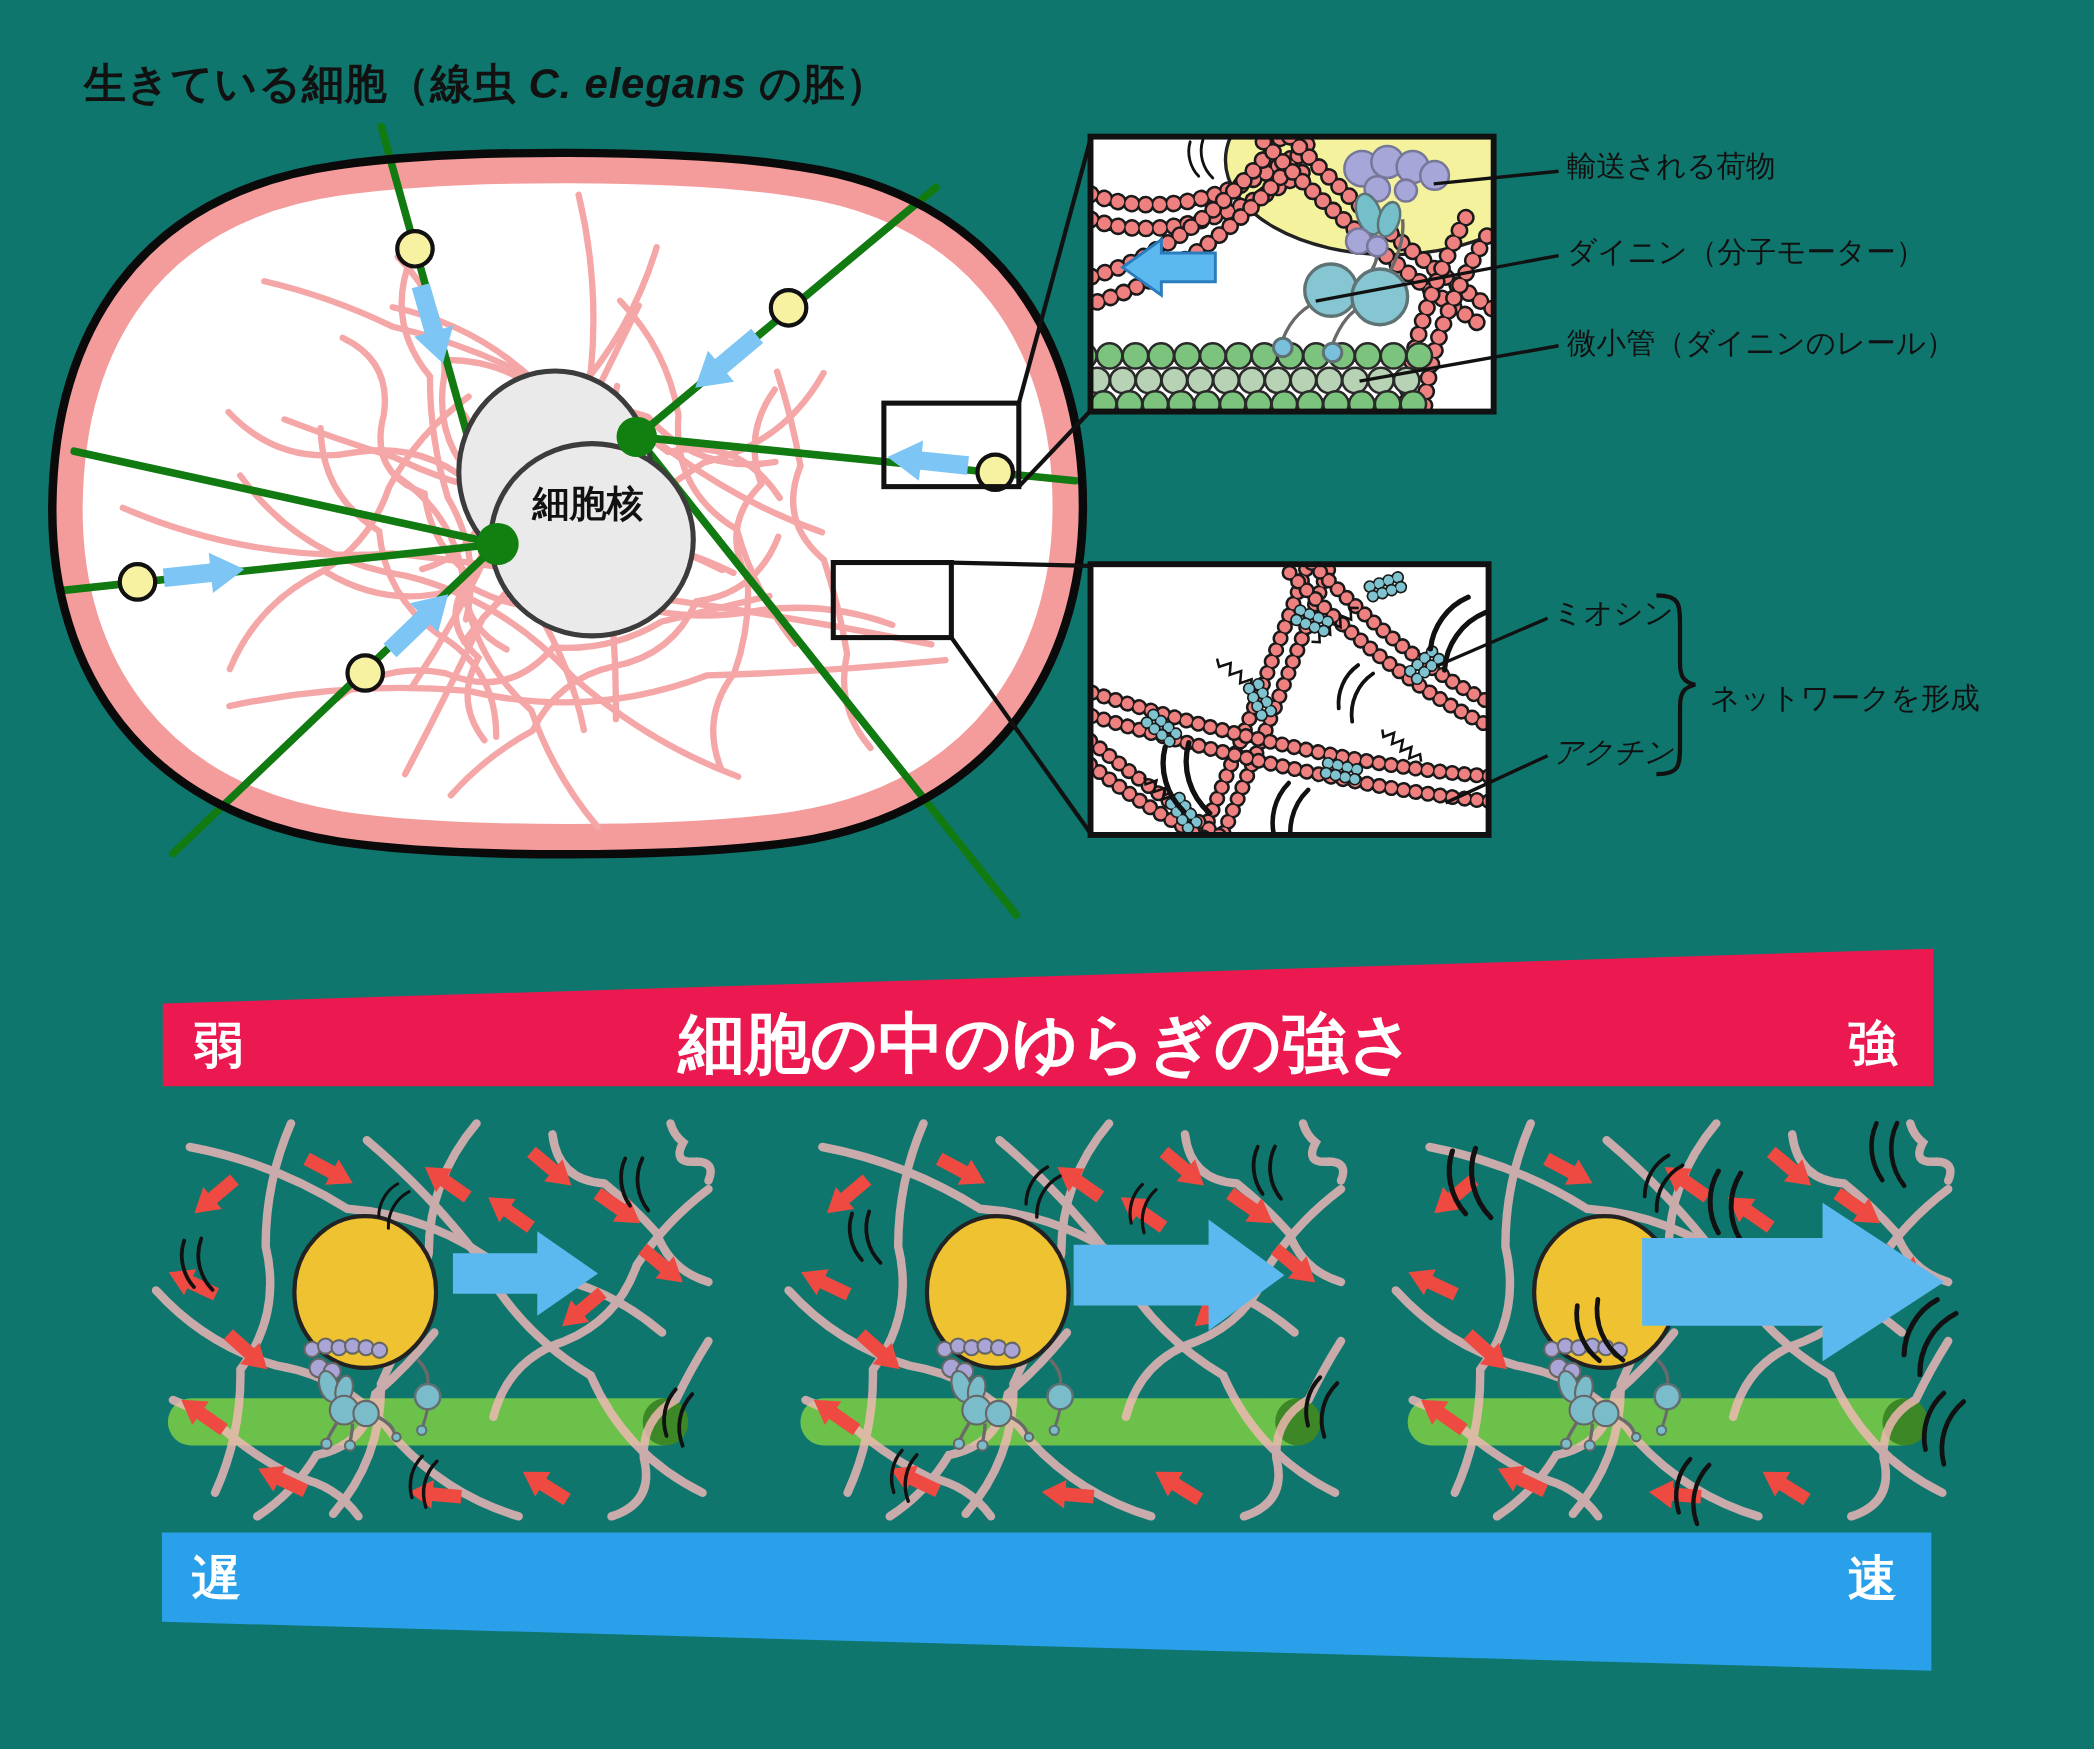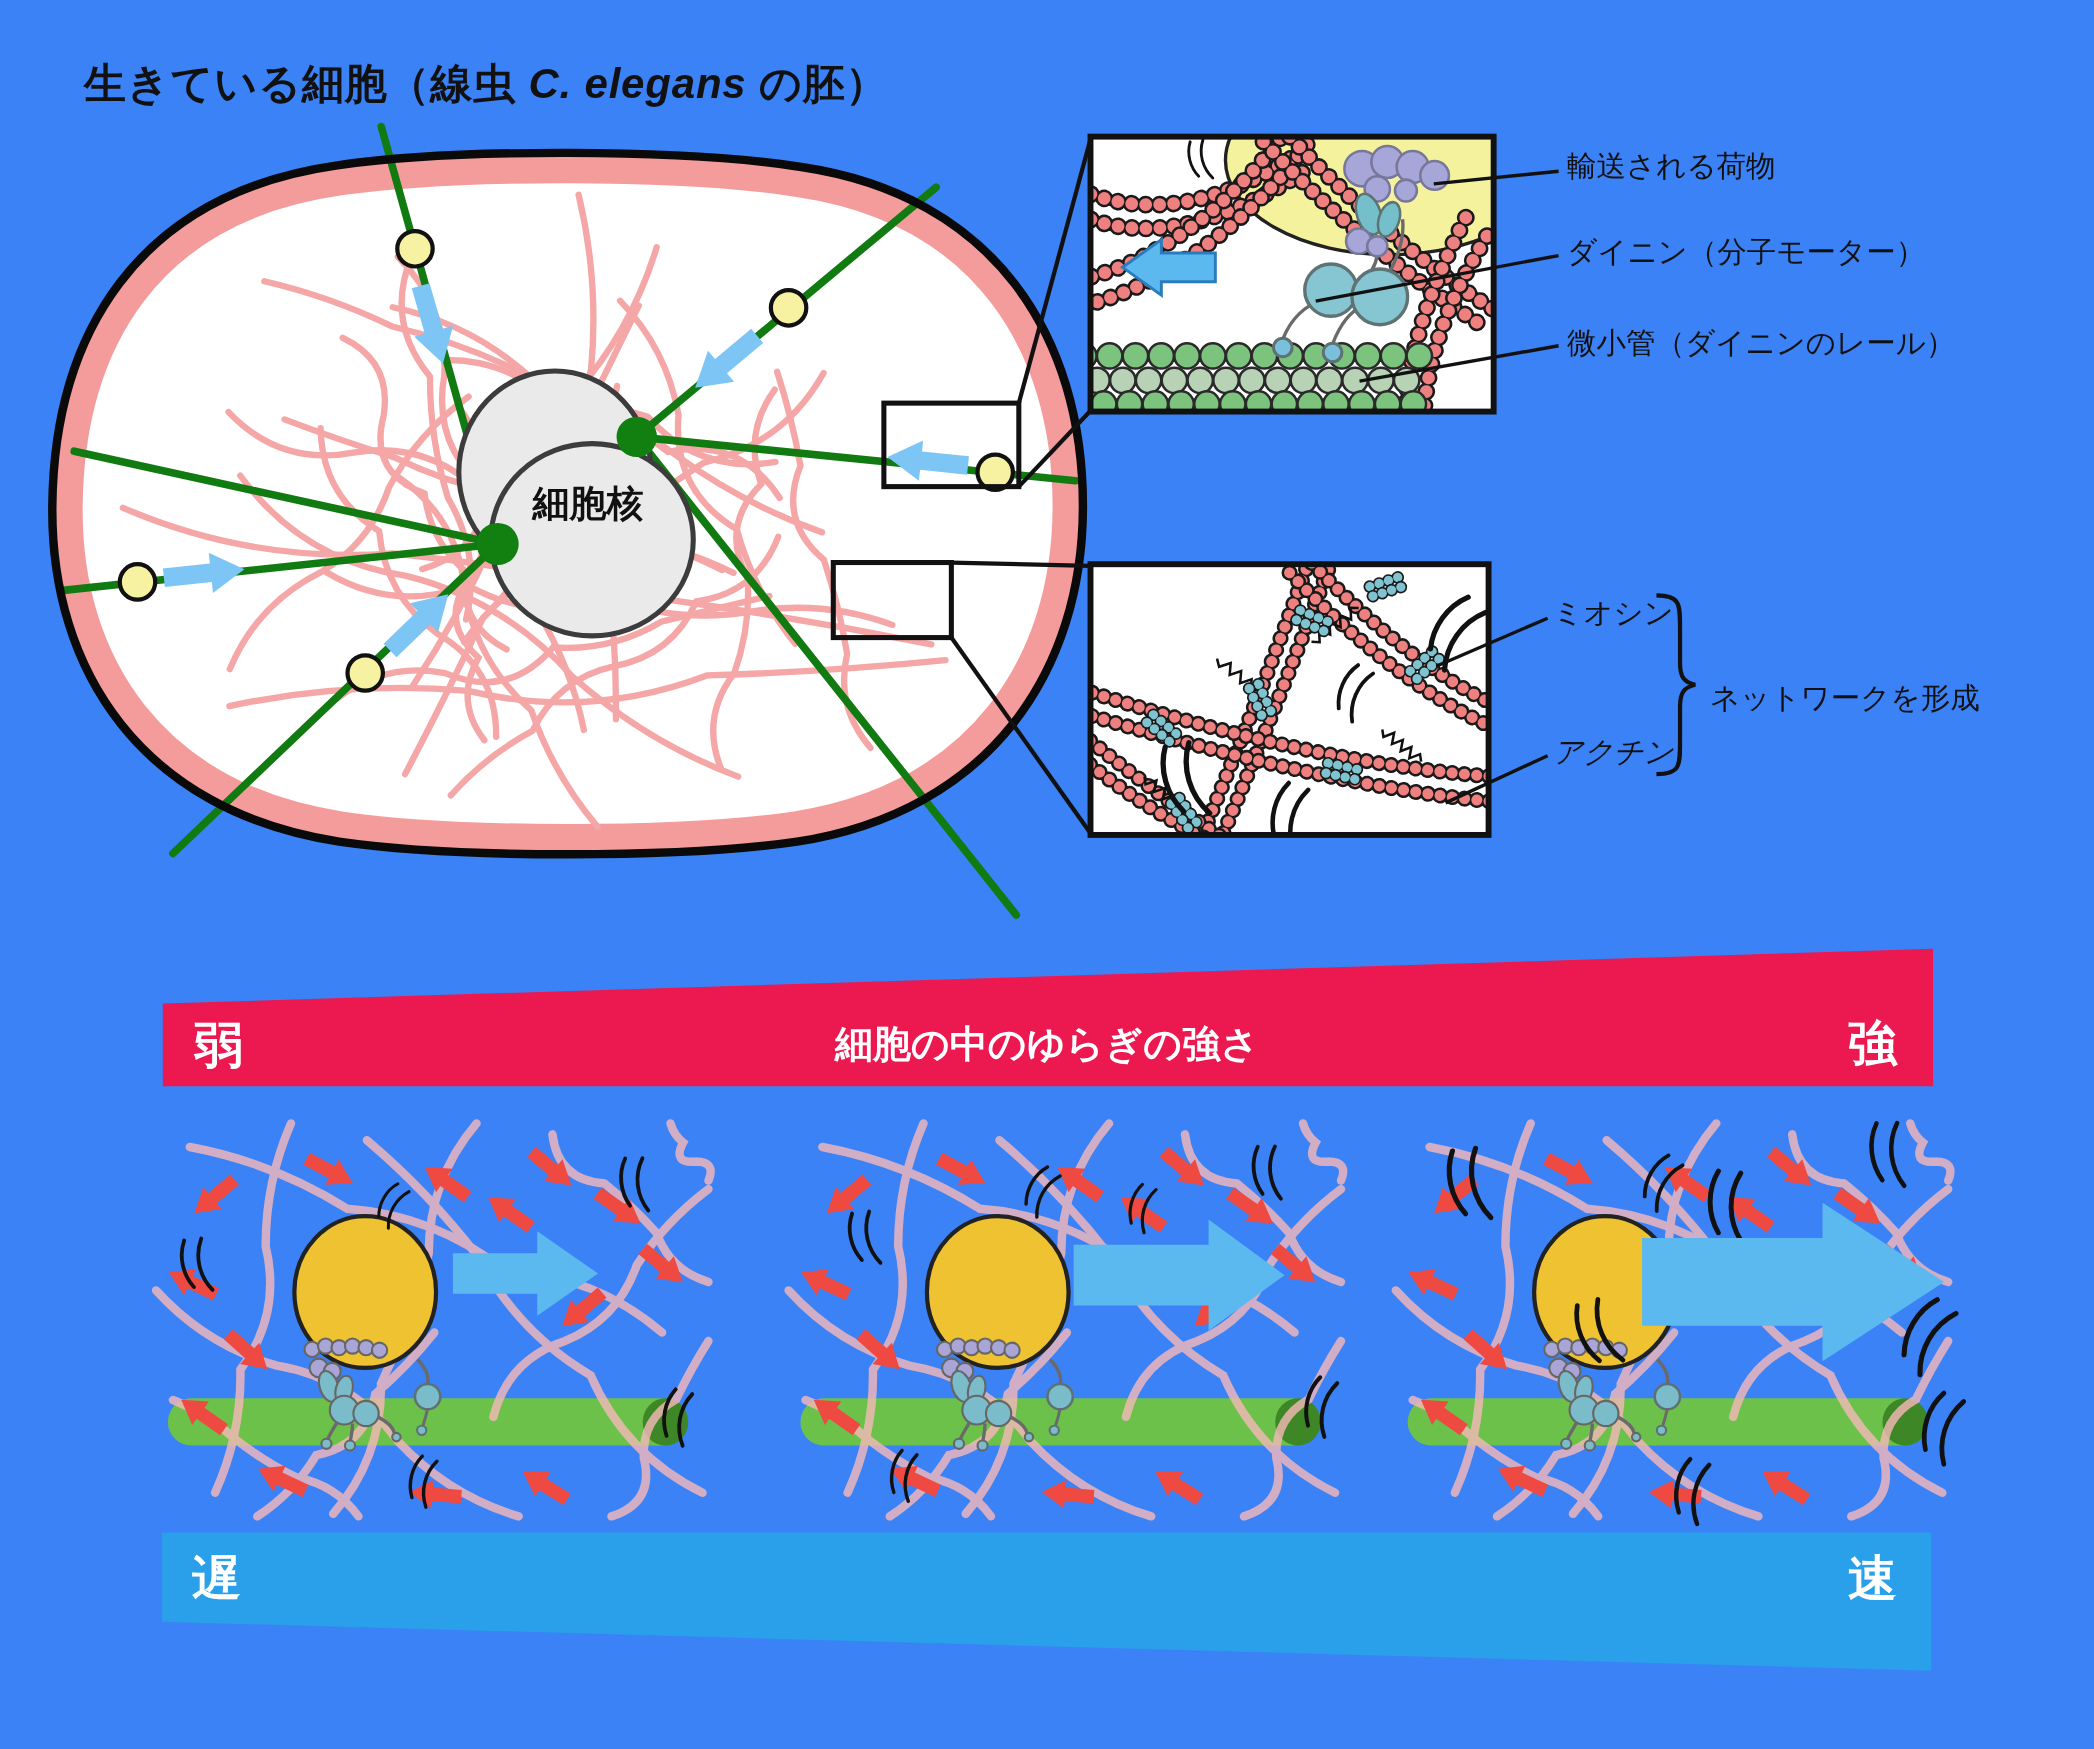--- a/index.html
+++ b/index.html
@@ -1,27 +1,27 @@
 <!DOCTYPE html>
 <html style="font-size:13.5px"><head>
 <meta charset="utf-8">
 <style>
   html,body{margin:0;padding:0;background:#fff;}
-  .stage{position:relative;width:2095px;height:1750px;background:#3b82f6;overflow:hidden;
+  .stage{position:relative;width:2095px;height:1750px;background:#0f766e;overflow:hidden;
          font-family:"Liberation Sans","DejaVu Sans",sans-serif;}
   #art{position:absolute;left:0;top:0;}
   .t{position:absolute;white-space:nowrap;color:#111;}
   .ttl{font-size:42px;font-weight:600;letter-spacing:0.8px;}
   .ttl .sp{font-style:italic;}
   .insetTtl{font-size:40px;font-weight:600;letter-spacing:0.8px;}
   .lbl{font-size:29.5px;font-weight:500;transform:translateY(-50%);text-align:right;}
   .nuc{font-size:37px;font-weight:700;transform:translate(-50%,-50%);}
   .bSide{font-size:49px;font-weight:700;color:#fff;transform:translateY(-50%);}
   .bSideR{font-size:49px;font-weight:700;color:#fff;transform:translate(-100%,-50%);}
-  .bCenter{font-size:38px;font-weight:700;color:#fff;transform:translate(-50%,-50%);}
+  .bCenter{font-size:66px;font-weight:700;color:#fff;transform:translate(-50%,-50%);}
 </style>
 </head>
 <body>
 
 <div class="stage">
 
 <svg id="art" width="2095" height="1750" viewBox="0 0 2484 2075">
   <defs>
     <path id="cellPath" d="M 62,600 C 64,400 160,230 400,196 C 540,176 810,176 950,198 C 1180,232 1284,400 1284,600 C 1284,795 1175,962 945,998 C 808,1018 540,1018 402,998 C 168,962 60,795 62,600 Z"></path>
     <clipPath id="cellClip">

